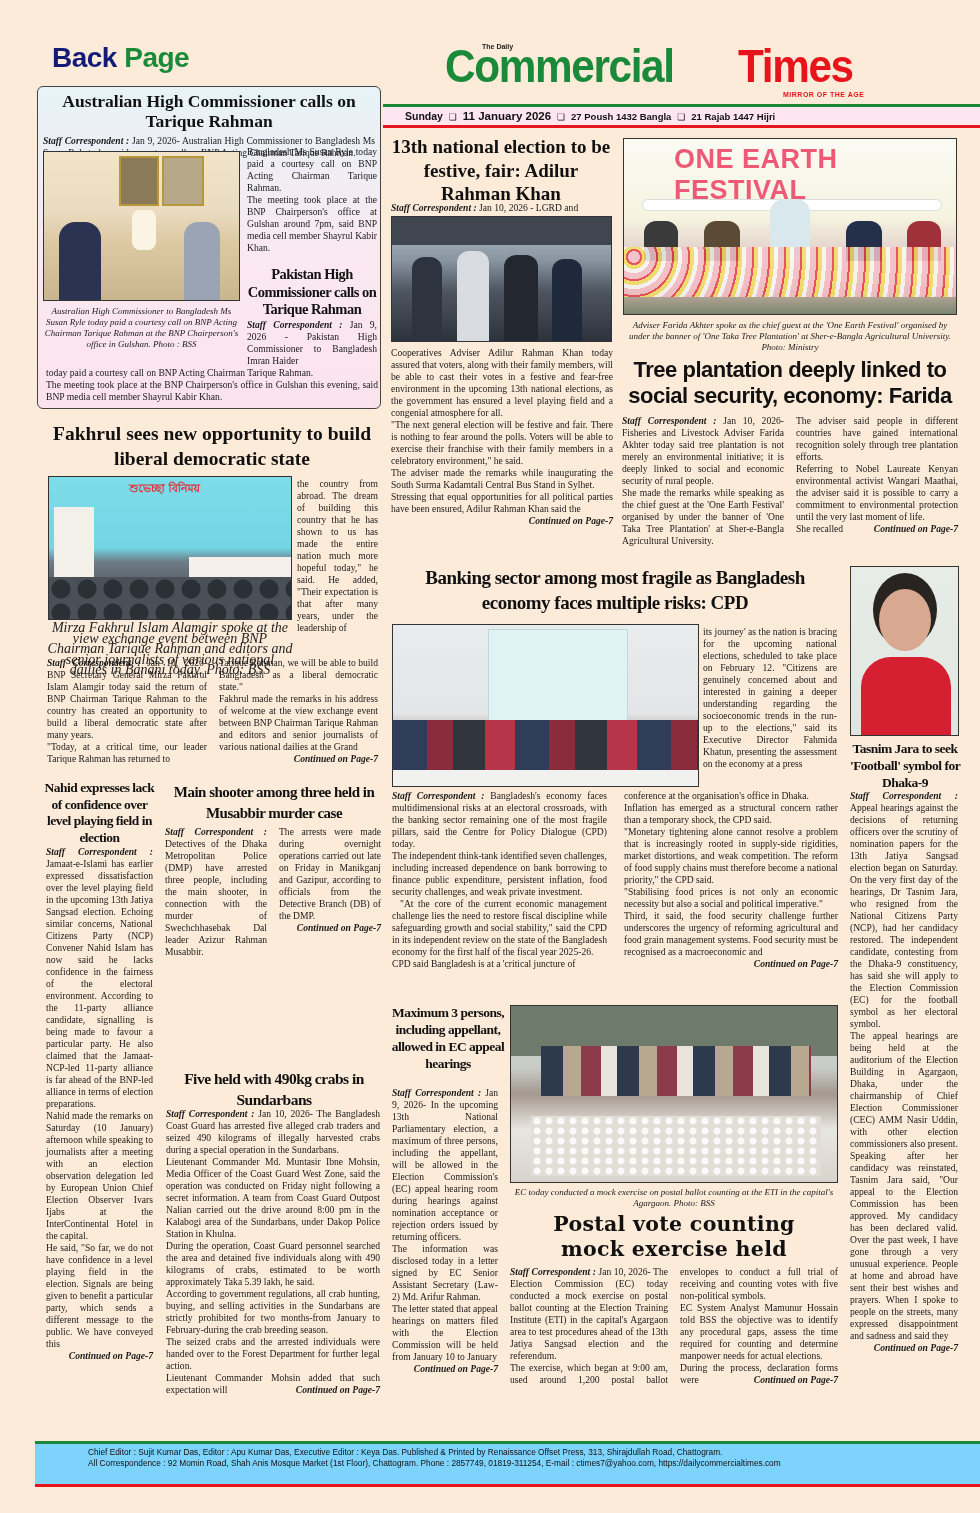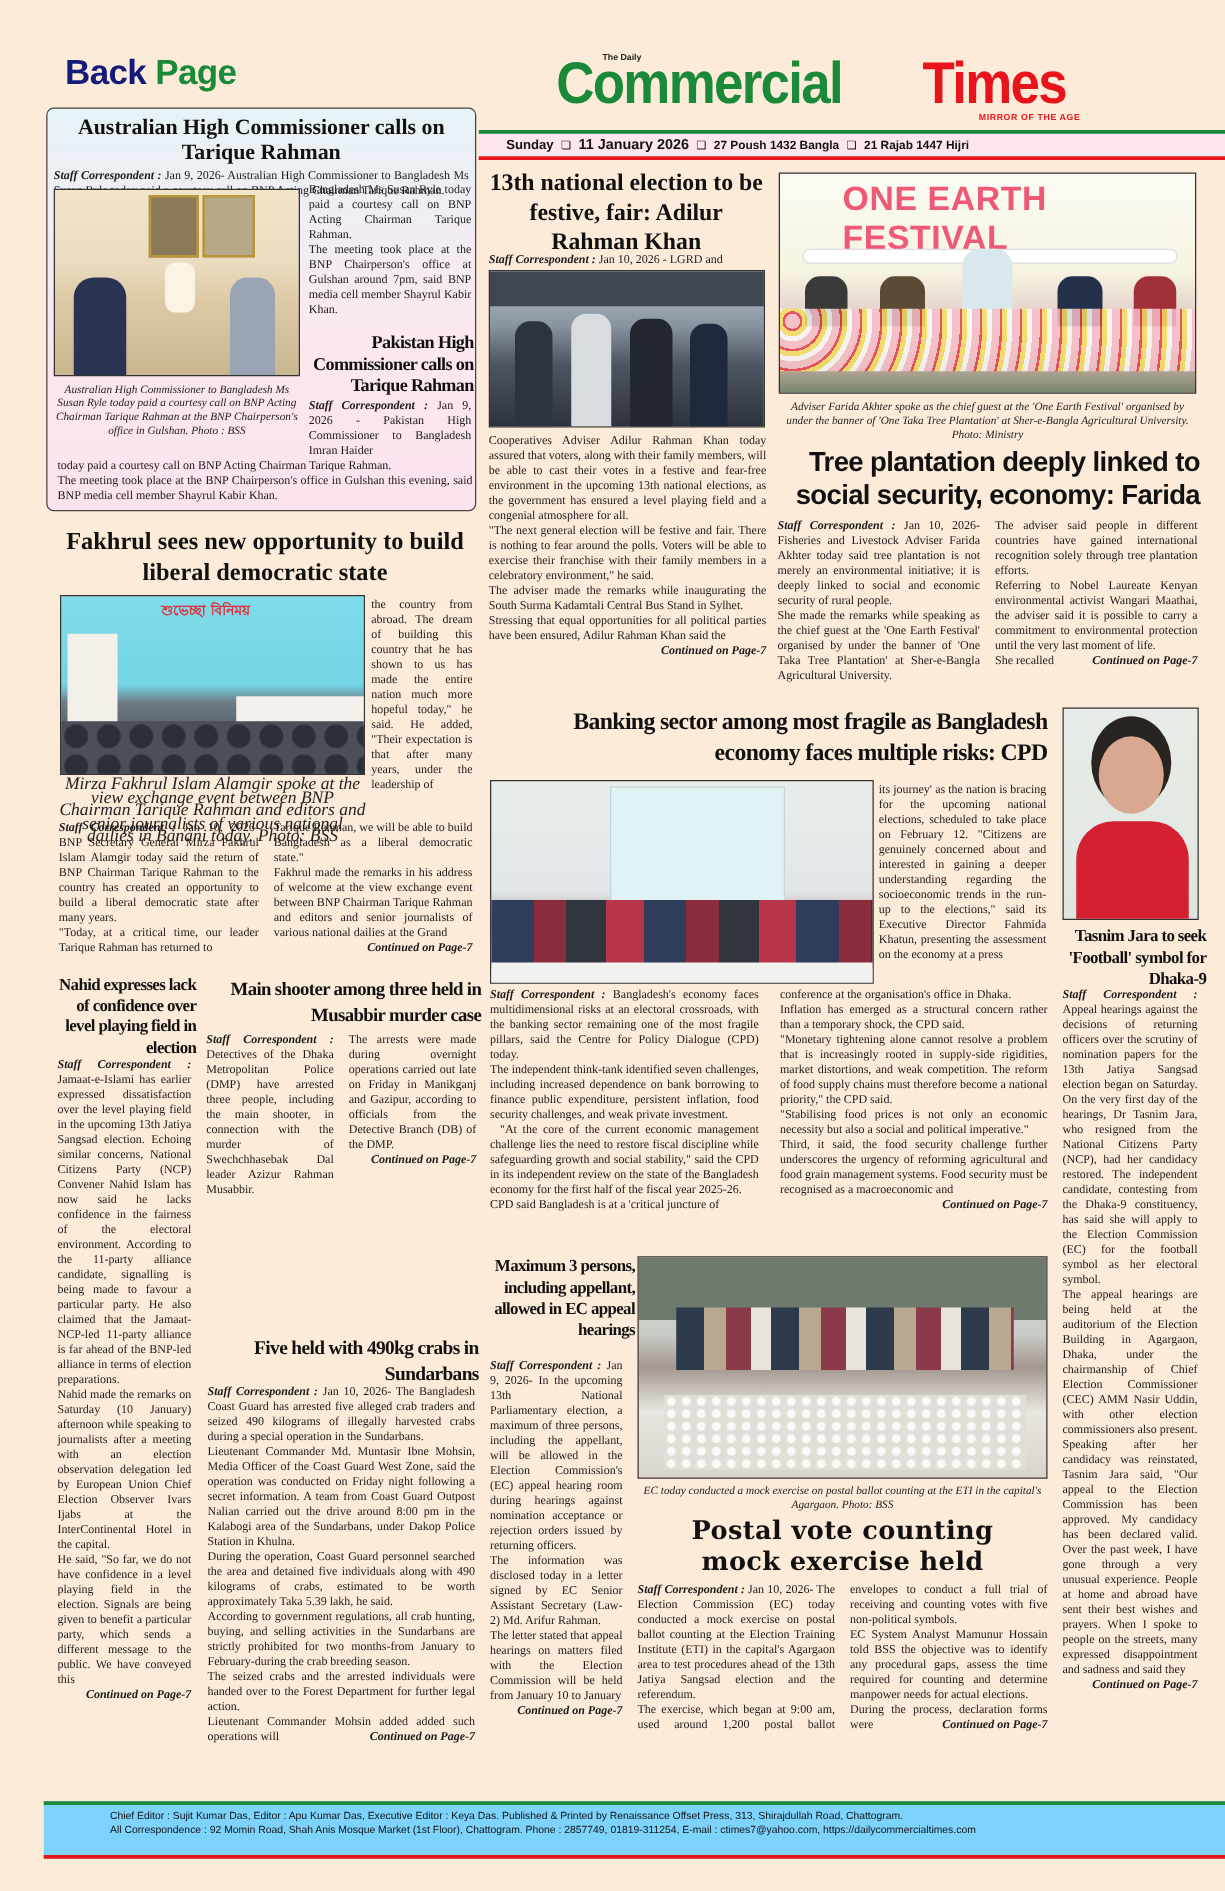--- a/index.html
+++ b/index.html
@@ -5,21 +5,21 @@
 *{box-sizing:border-box;margin:0;padding:0}
 body{width:980px;height:1513px;background:#fdebd9;font-family:"DejaVu Serif",serif;color:#111;position:relative;overflow:hidden}
 .abs{position:absolute}
 .sans{font-family:"Liberation Sans","DejaVu Sans",sans-serif}
 .body-text{font-family:"Liberation Serif",serif;font-size:9.6px;line-height:12px;text-align:justify;color:#1a1a1a}
 .body-text p{margin:0}
 .byline{font-style:italic;font-weight:bold}
 .cont{font-style:italic;font-weight:bold;float:right}
 .caption{font-family:"Liberation Serif",serif;font-style:italic;font-size:9px;line-height:11px;text-align:center;color:#222}
 .head{font-family:"Liberation Serif",serif;font-weight:bold;text-align:center;color:#111;line-height:1.12}
-.cond{font-family:"Liberation Sans",sans-serif;font-weight:bold;text-align:right;color:#111;transform-origin:center;letter-spacing:-0.5px}
+.cond{font-family:"Liberation Sans",sans-serif;font-weight:bold;text-align:center;color:#111;transform-origin:center;letter-spacing:-0.5px}
 .photo{position:absolute;border:1px solid #333;overflow:hidden}
 .cols2{column-count:2;column-gap:12px}
 </style>
 </head>
 <body>
 
 <div class="abs sans" style="left:52px;top:42px;font-size:28px;font-weight:bold;letter-spacing:-0.5px;">
   <span style="color:#141a7a">Back</span>
   <span style="color:#1a8a3a">Page</span>
 </div>
@@ -143,21 +143,21 @@
   <p style="text-align:right"><span class="byline">Continued on Page-7</span></p>
 </div>
 
 <div class="abs cond" style="left:165px;top:1068px;width:218px;font-size:15.5px;line-height:21px;font-family:'Liberation Serif',serif">Five held with 490kg crabs in Sundarbans</div>
 <div class="abs body-text" style="left:166px;top:1108px;width:214px;">
   <p><span class="byline">Staff Correspondent :</span> <span>Jan 10, 2026- The Bangladesh Coast Guard has arrested five alleged crab traders and seized 490 kilograms of illegally harvested crabs during a special operation in the Sundarbans.</span></p>
   <p>Lieutenant Commander Md. Muntasir Ibne Mohsin, Media Officer of the Coast Guard West Zone, said the operation was conducted on Friday night following a secret information. A team from Coast Guard Outpost Nalian carried out the drive around 8:00 pm in the Kalabogi area of the Sundarbans, under Dakop Police Station in Khulna.</p>
   <p>During the operation, Coast Guard personnel searched the area and detained five individuals along with 490 kilograms of crabs, estimated to be worth approximately Taka 5.39 lakh, he said.</p>
   <p>According to government regulations, all crab hunting, buying, and selling activities in the Sundarbans are strictly prohibited for two months-from January to February-during the crab breeding season.</p>
   <p>The seized crabs and the arrested individuals were handed over to the Forest Department for further legal action.</p>
-  <p><span>Lieutenant Commander Mohsin added added such operations will</span> <span class="cont">Continued on Page-7</span></p>
+  <p><span>Lieutenant Commander Mohsin added that such expectation will</span> <span class="cont">Continued on Page-7</span></p>
 </div>
 
 <div class="abs cond" style="left:392px;top:566px;width:446px;font-size:19px;line-height:24.5px;font-family:'Liberation Serif',serif">Banking sector among most fragile as Bangladesh economy faces multiple risks: CPD</div>
 <div class="photo" style="left:392px;top:624px;width:307px;height:163px;background:linear-gradient(180deg,#e8ecec 0%,#e2e6e8 55%,#b4a096 70%,#f0f0f0 90%);">
   <div class="abs" style="left:95px;top:4px;width:140px;height:100px;background:#dff2f4;border:1px solid #c6d6d8"></div>
   <div class="abs" style="left:0;top:95px;width:307px;height:55px;background:repeating-linear-gradient(90deg,#2f3d5a 0 34px,#8a2c3c 34px 60px,#30353e 60px 92px,#b8344a 92px 122px)"></div>
   <div class="abs" style="left:0;top:145px;width:307px;height:18px;background:#f1f1ef"></div>
 </div>
 <div class="abs body-text" style="left:703px;top:626px;width:134px;">its journey' as the nation is bracing for the upcoming national elections, scheduled to take place on February 12. "Citizens are genuinely concerned about and interested in gaining a deeper understanding regarding the socioeconomic trends in the run-up to the elections," said its Executive Director Fahmida Khatun, presenting the assessment on the economy at a press</div>
 <div class="abs body-text" style="left:392px;top:790px;width:215px;">

